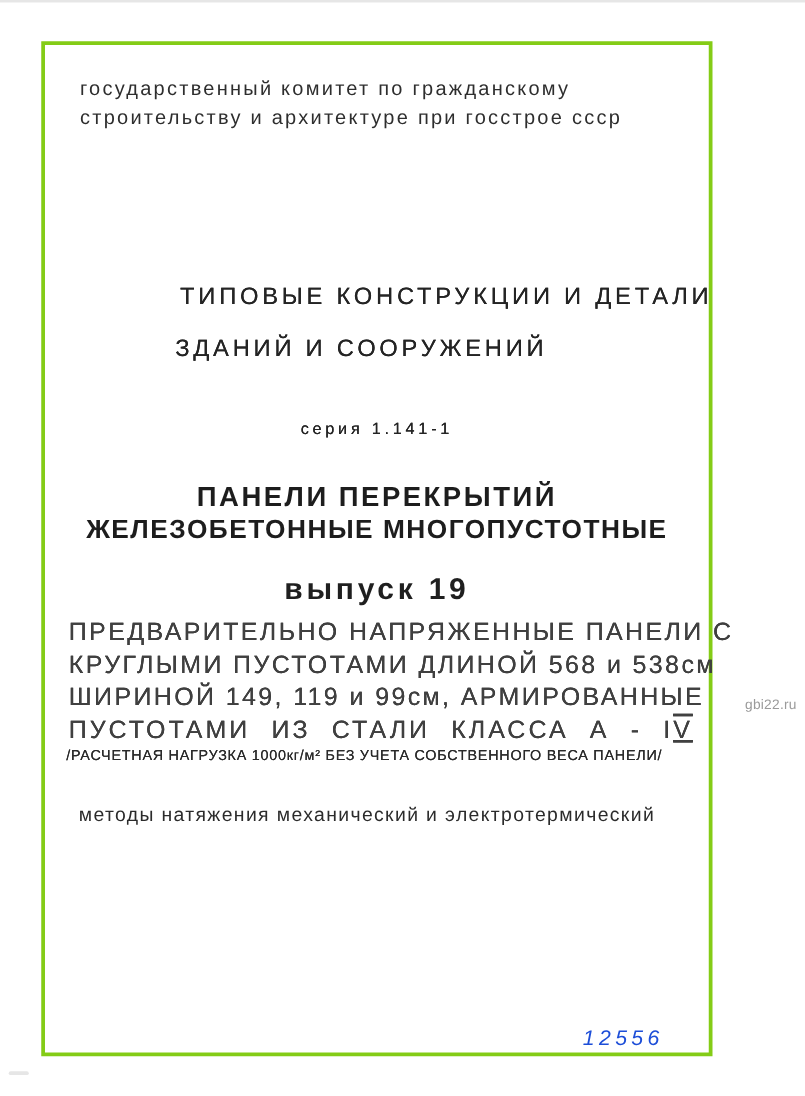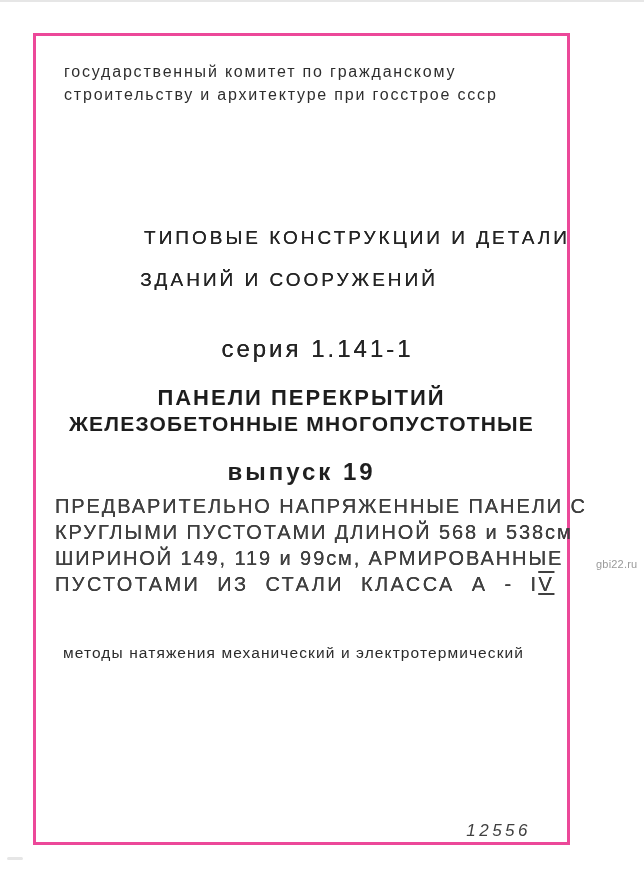--- a/index.html
+++ b/index.html
@@ -26,21 +26,21 @@
     background: #e6e6e6; border-radius: 2px;
   }
   .watermark {
     position: absolute; left: 596px; top: 558px;
     font-size: 11px; color: var(--watermark, #9a9a9a);
     letter-spacing: 0.2px;
   }
   .frame {
     position: absolute; left: 33px; top: 33px;
     width: 537px; height: 812px;
-    border: 3px solid #ec4899;
+    border: 3px solid #84cc16;
     box-sizing: border-box;
     background: var(--paper, #ffffff);
   }
   .txt { position: absolute; color: var(--ink, #222222); white-space: nowrap; }
 
   .org-header {
     left: 28px; top: 24px;
     font-size: 16px; line-height: 23px;
     letter-spacing: 1.8px; color: #2e2e2e;
     white-space: normal;
@@ -52,23 +52,22 @@
     font-size: 19px; letter-spacing: 3px; color: #242424;
     text-shadow: 0 0 .4px #242424;
   }
   .main-title-2 {
     left: 0; top: 233px; width: 506px; text-align: center;
     font-size: 19px; letter-spacing: 3px; color: #242424;
     text-shadow: 0 0 .4px #242424;
   }
   .series {
     left: 0; top: 299px; width: 531px; text-align: center;
-    font-size: 24px; letter-spacing: 3px; color: #242424;
+    font-size: 13px; letter-spacing: 3px; color: #242424;
     text-shadow: 0 0 .5px #242424;
-    margin-left: 16px;
   }
   .subject-1 {
     left: 0; top: 349px; width: 531px; text-align: center;
     font-size: 22px; font-weight: 700; letter-spacing: 2px; color: #1d1d1d;
   }
   .subject-2 {
     left: 0; top: 376px; width: 531px; text-align: center;
     font-size: 21px; font-weight: 700; letter-spacing: 1.2px; color: #1d1d1d;
   }
   .issue {
@@ -93,21 +92,21 @@
     font-size: 11.5px; letter-spacing: 0.6px; color: #2a2a2a;
     text-shadow: 0 0 .3px #2a2a2a;
   }
   .methods {
     left: 27px; top: 608px;
     font-size: 15.5px; letter-spacing: 1.1px; color: #2b2b2b;
   }
   .doc-number {
     right: 36px; bottom: 1px;
     font-size: 17px; font-style: italic; letter-spacing: 3.5px;
-    color: #404040;
+    color: #1d4ed8;
   }
 </style>
 </head>
 <body>
 
 <div class="screen">
 
   <div class="scan-streak-top"></div>
   <div class="scan-smudge"></div>
 
@@ -130,19 +129,20 @@
 
     <div class="txt issue">выпуск 19</div>
 
     <div class="txt description">
       <div>ПРЕДВАРИТЕЛЬНО НАПРЯЖЕННЫЕ ПАНЕЛИ С</div>
       <div>КРУГЛЫМИ ПУСТОТАМИ ДЛИНОЙ 568 и 538см</div>
       <div>ШИРИНОЙ 149, 119 и 99см, АРМИРОВАННЫЕ</div>
       <div class="wide"><span>ПУСТОТАМИ ИЗ СТАЛИ КЛАССА А - I</span><span class="roman-marked">V</span></div>
     </div>
 
+    <div class="txt load-note">/РАСЧЕТНАЯ НАГРУЗКА 1000кг/м² БЕЗ УЧЕТА СОБСТВЕННОГО ВЕСА ПАНЕЛИ/</div>
 
     <div class="txt methods">методы натяжения механический и электротермический</div>
 
     <div class="txt doc-number">12556</div>
 
   </div>
 </div>
 
 </body></html>

